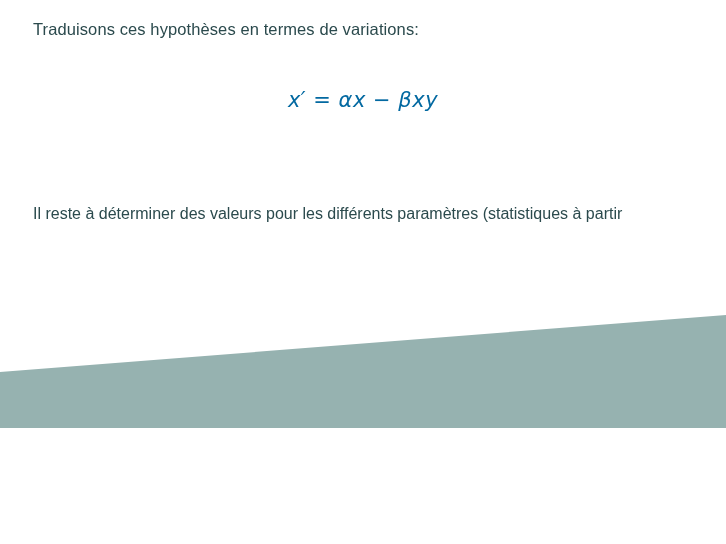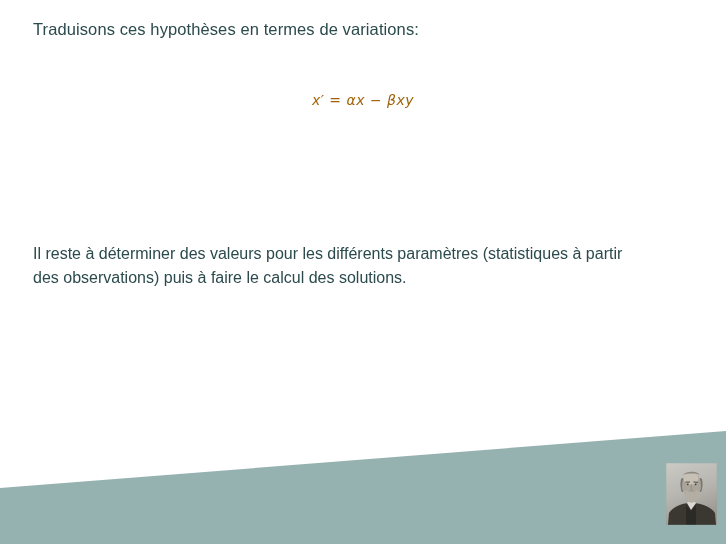--- a/index.html
+++ b/index.html
@@ -3,21 +3,21 @@
 <meta charset="utf-8">
 <style>
   html, body {
     margin: 0;
     padding: 0;
     background: #ffffff;
   }
   .slide {
     position: relative;
     width: 726px;
-    height: 544px;
+    height: 428px;
     background: #ffffff;
     overflow: hidden;
     font-family: "Liberation Sans", sans-serif;
     color: #2b4a4d;
   }
   .slide-title {
     position: absolute;
     left: 33px;
     top: 18px;
     font-size: 16.5px;
@@ -34,35 +34,34 @@
     text-align: center;
   }
   .equations-inner {
     display: inline-block;
     text-align: left;
   }
   .equation-line {
     display: block;
     font-family: "DejaVu Sans", sans-serif;
     font-style: italic;
-    font-size: 14px;
+    font-size: 21px;
     line-height: 30px;
     letter-spacing: 0.5px;
-    color: #a16207;
+    color: #0369a1;
     white-space: pre;
   }
   .body-text {
     position: absolute;
     left: 33px;
     top: 202px;
     width: 670px;
     font-size: 16px;
     line-height: 24px;
     color: #2b4a4d;
-    margin-top: 40px;
   }
   .body-line {
     display: block;
   }
   .bottom-wedge {
     position: absolute;
     left: 0;
     bottom: 0;
     width: 726px;
     height: 113px;
@@ -85,21 +84,20 @@
   <div class="slide-title">Traduisons ces hypothèses en termes de variations:</div>
 
   <div class="equations">
     <div class="equations-inner">
       <span class="equation-line">x′ = αx − βxy</span>
     </div>
   </div>
 
   <div class="body-text">
     <span class="body-line">Il reste à déterminer des valeurs pour les différents paramètres (statistiques à partir</span>
-    <span class="body-line">des observations) puis à faire le calcul des solutions.</span>
   </div>
 
   <svg class="bottom-wedge" viewBox="0 0 726 113" preserveAspectRatio="none">
     <polygon points="0,57 726,0 726,113 0,113" fill="#96b2b0"></polygon>
   </svg>
 
   <svg class="portrait" viewBox="0 0 51 62">
     <defs>
       <linearGradient id="pbg" x1="0" y1="0" x2="0.3" y2="1">
         <stop offset="0" stop-color="#cbcac5"></stop>

